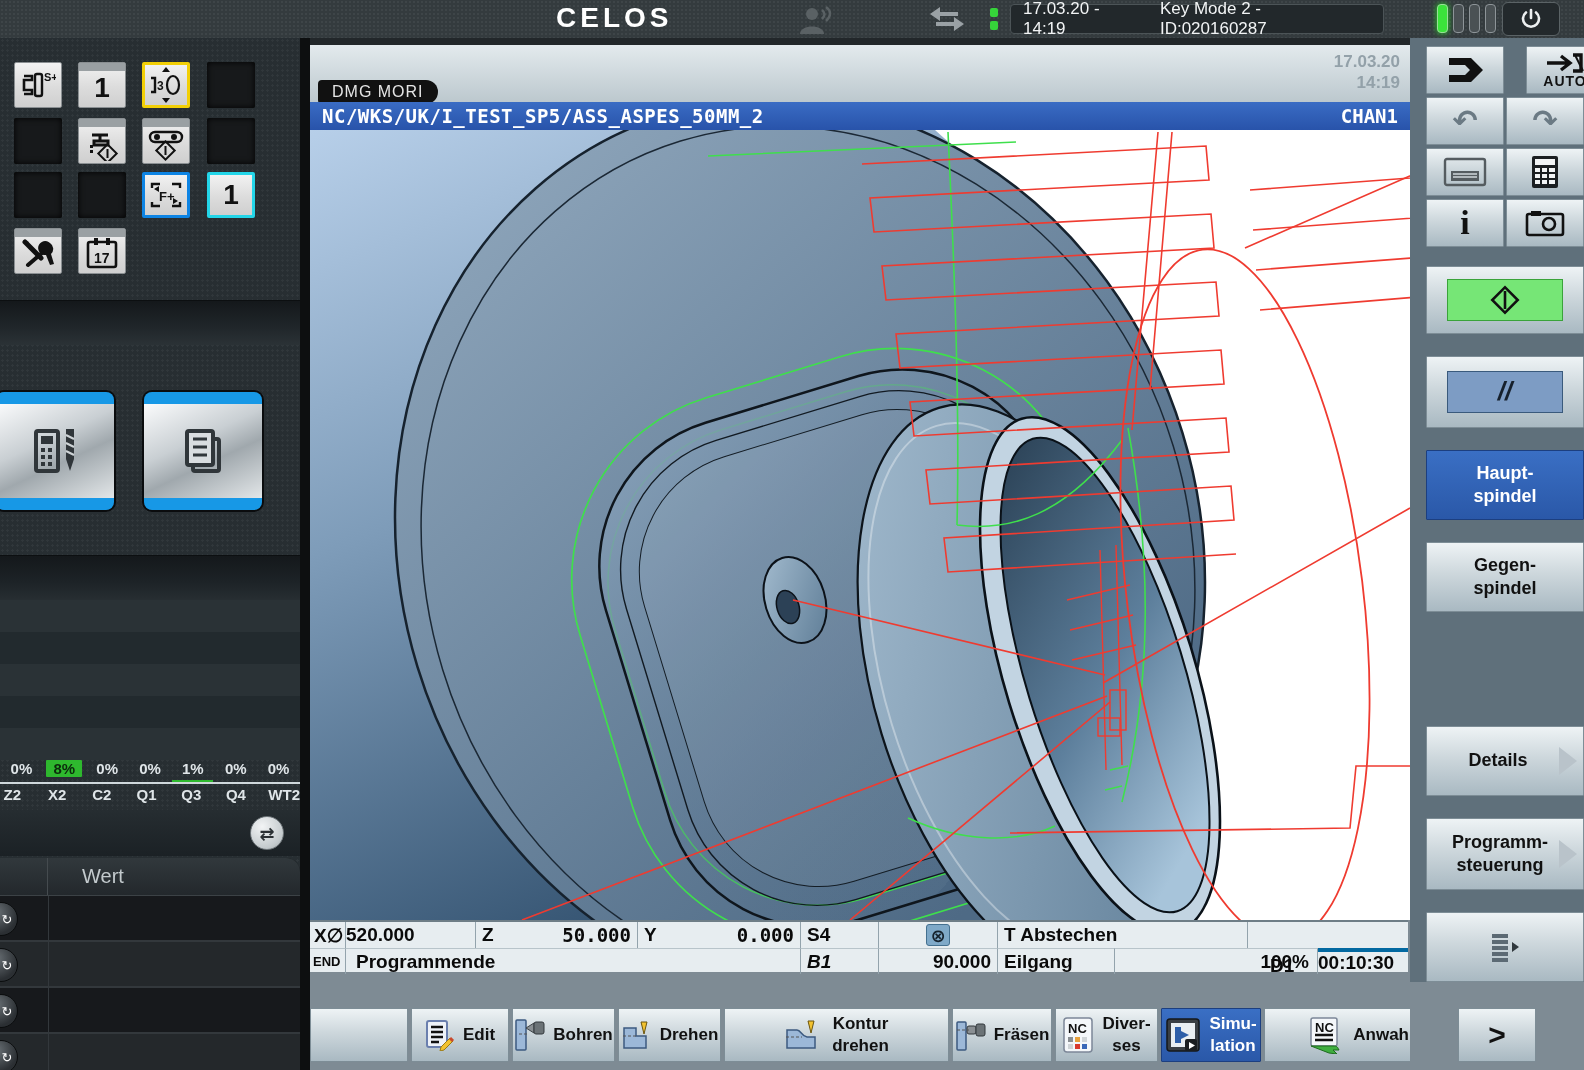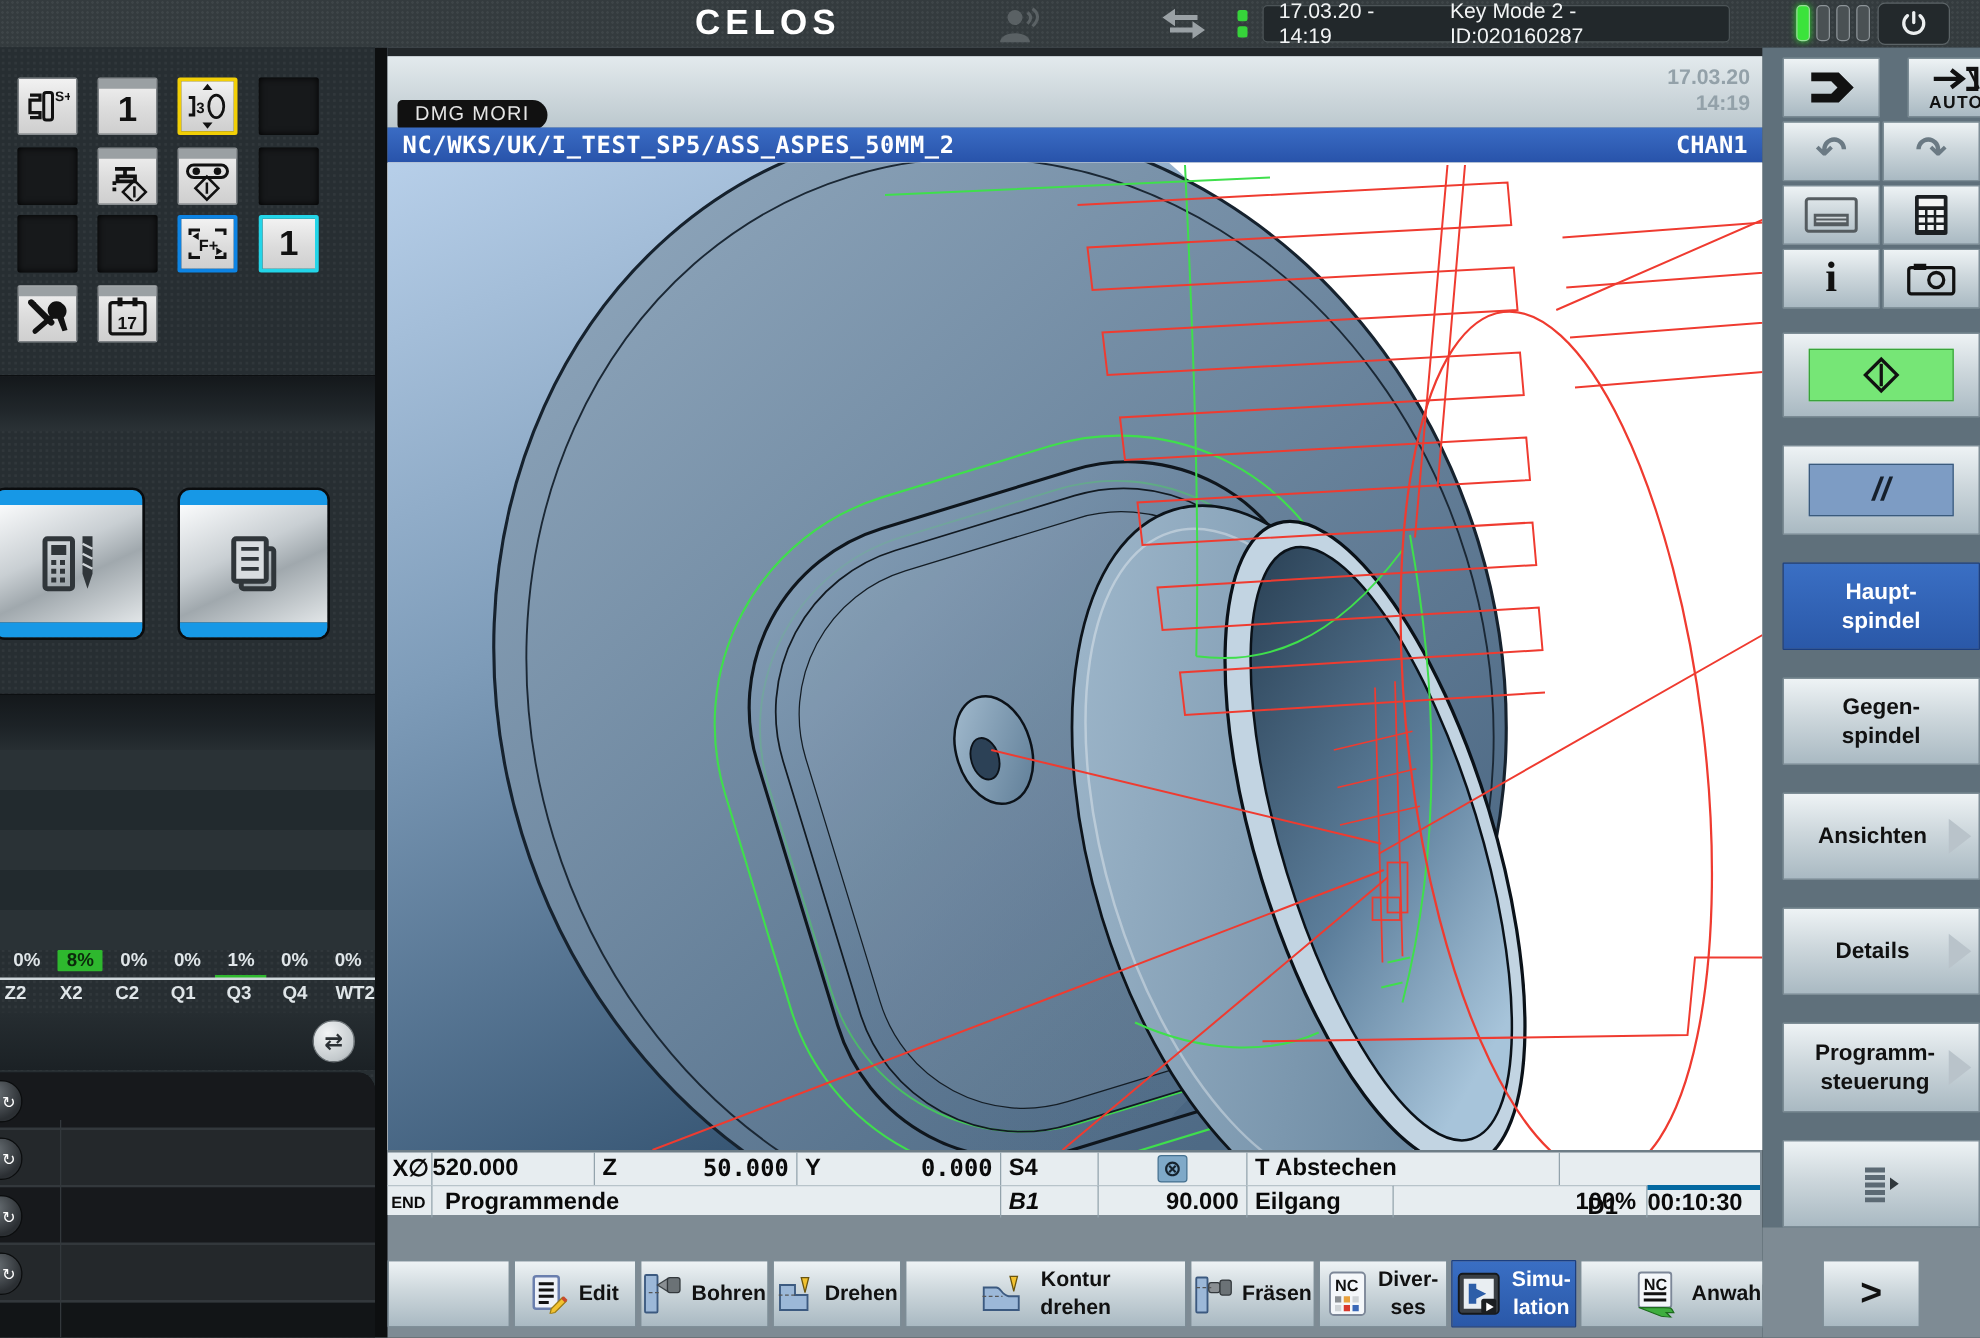--- a/index.html
+++ b/index.html
@@ -195,20 +195,24 @@
     <span class="pctcol">WT2</span>
   </div>
 
   <div class="abs" style="left:0;top:772px;width:300px;height:46px;background:linear-gradient(180deg,#262d31,#1b2125);">
     <button style="position:absolute;right:16px;top:6px;width:34px;height:34px;border-radius:50%;border:1px solid #6e7579;background:radial-gradient(circle at 35% 30%,#f2f4f5,#c4cacd 70%,#9aa1a5);cursor:pointer;display:flex;align-items:center;justify-content:center;">
       <span style="font-size:18px;font-weight:bold;color:#2b3034;font-family:'DejaVu Sans',sans-serif;">⇄</span>
     </button>
   </div>
 
   <div class="abs" style="left:0;top:820px;width:300px;height:212px;background:#121517;border-top-right-radius:14px;overflow:hidden;">
+    <div style="height:38px;background:linear-gradient(180deg,#31383c,#23282c);border-bottom:1px solid #3c4246;display:flex;align-items:center;">
+      <span style="width:48px;height:100%;border-right:1px solid #454b4f;"></span>
+      <span style="margin-left:34px;color:#c3cacd;font-size:20px;">Wert</span>
+    </div>
     <div style="position:relative;height:46px;background:#17191c;border-bottom:2px solid #33383c;">
       <span style="position:absolute;left:-16px;top:6px;width:34px;height:34px;border-radius:50%;background:radial-gradient(circle at 35% 30%,#6a7176,#2b2f33 70%);border:1px solid #0b0d0e;color:#fff;font-size:13px;display:flex;align-items:center;justify-content:center;padding-left:12px;">↻</span>
     </div>
     <div style="position:relative;height:46px;background:#24282b;border-bottom:2px solid #33383c;">
       <span style="position:absolute;left:-16px;top:6px;width:34px;height:34px;border-radius:50%;background:radial-gradient(circle at 35% 30%,#6a7176,#2b2f33 70%);border:1px solid #0b0d0e;color:#fff;font-size:13px;display:flex;align-items:center;justify-content:center;padding-left:12px;">↻</span>
     </div>
     <div style="position:relative;height:46px;background:#17191c;border-bottom:2px solid #33383c;">
       <span style="position:absolute;left:-16px;top:6px;width:34px;height:34px;border-radius:50%;background:radial-gradient(circle at 35% 30%,#6a7176,#2b2f33 70%);border:1px solid #0b0d0e;color:#fff;font-size:13px;display:flex;align-items:center;justify-content:center;padding-left:12px;">↻</span>
     </div>
     <div style="position:relative;height:46px;background:#24282b;border-bottom:2px solid #33383c;">
@@ -504,24 +508,20 @@
   </button>
 
   <button class="sk active abs" style="left:16px;top:412px;width:158px;height:70px;cursor:pointer;font-size:18px;">
     <span>Haupt-
 spindel</span>
   </button>
   <button class="sk abs" style="left:16px;top:504px;width:158px;height:70px;cursor:pointer;font-size:18px;">
     <span>Gegen-
 spindel</span>
   </button>
-  <button class="sk abs" style="left:16px;top:596px;width:158px;height:70px;cursor:pointer;font-size:18px;">
-    <span style="margin-right:14px;">Ansichten</span>
-    <span class="chev"></span>
-  </button>
   <button class="sk abs" style="left:16px;top:688px;width:158px;height:70px;cursor:pointer;font-size:18px;">
     <span style="margin-right:14px;">Details</span>
     <span class="chev"></span>
   </button>
   <button class="sk abs" style="left:16px;top:780px;width:158px;height:72px;cursor:pointer;font-size:18px;">
     <span style="margin-right:10px;">Programm-
 steuerung</span>
     <span class="chev"></span>
   </button>
   <button class="sk abs" style="left:16px;top:874px;width:158px;height:70px;cursor:pointer;">

